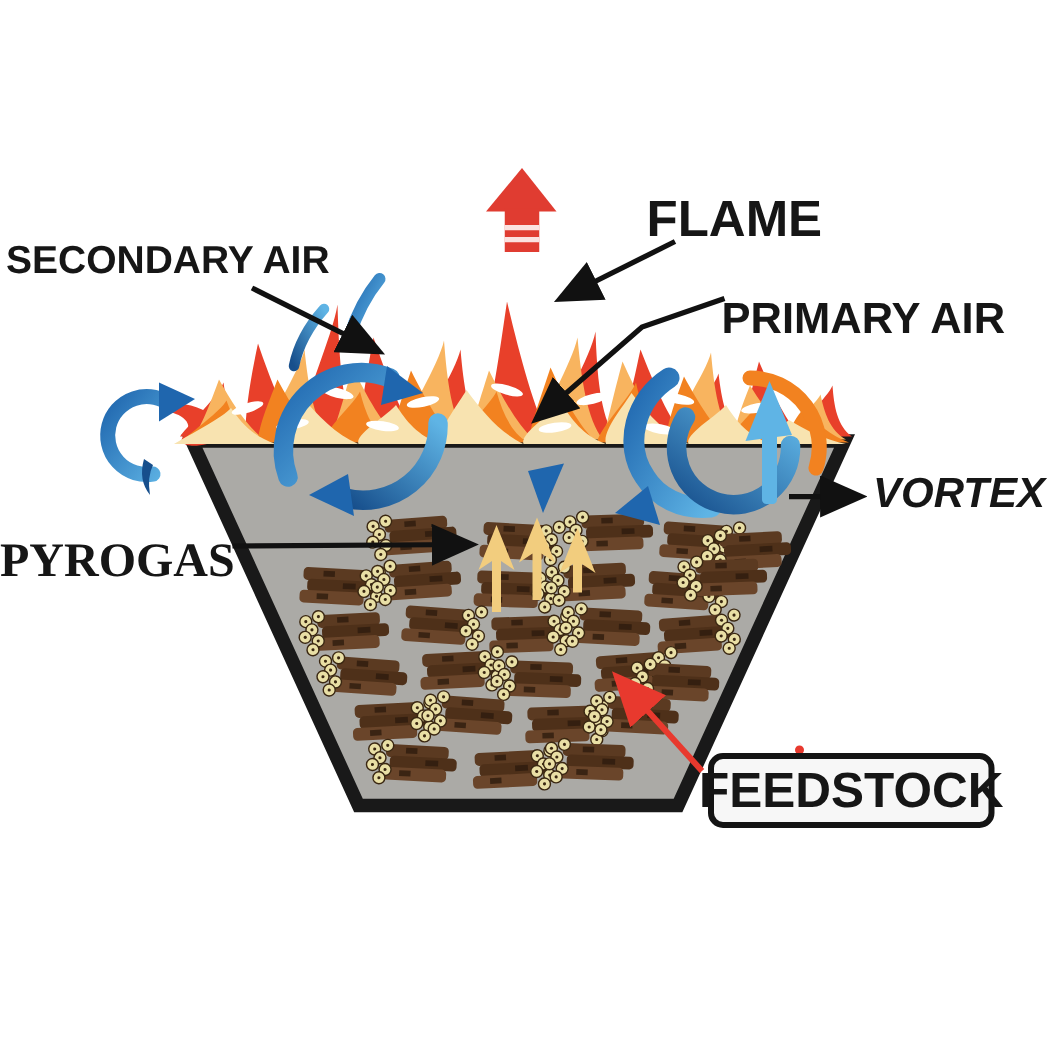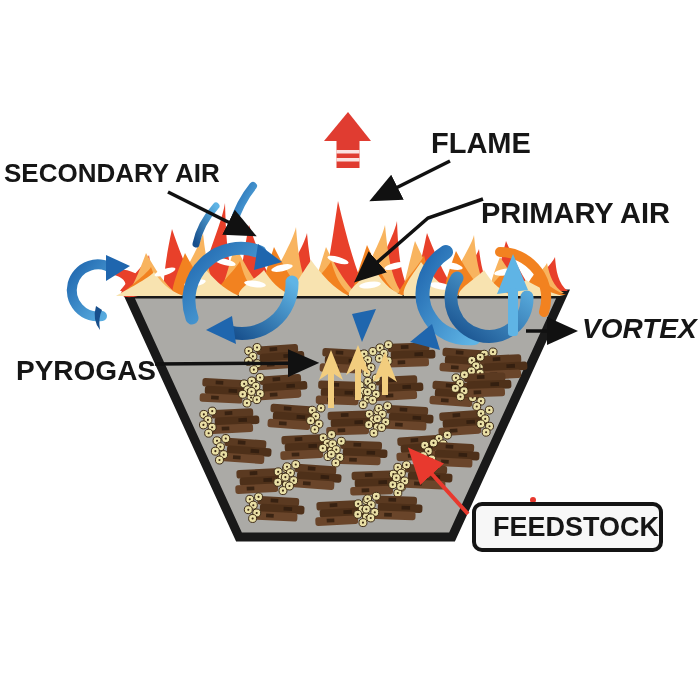--- a/index.html
+++ b/index.html
@@ -6,29 +6,29 @@
   .stage{
     position:relative;width:699px;height:699px;background:#ffffff;overflow:hidden;
     font-family:"Liberation Sans", sans-serif;
   }
   .stage svg{position:absolute;left:0;top:0;}
   .lbl{
     position:absolute;color:#161616;font-weight:bold;white-space:nowrap;
     letter-spacing:0px;line-height:1;
   }
   .lbl-secondary{left:4px;top:160px;font-size:26px;}
-  .lbl-flame{left:431px;top:129px;font-size:29px;}
+  .lbl-flame{left:431px;top:129px;font-size:34px;}
   .lbl-primary{left:481px;top:183px;font-size:29px;margin-top:16px;}
   .lbl-vortex{left:582px;top:315px;font-size:28px;font-style:italic;}
-  .lbl-pyrogas{left:16px;top:357px;font-size:28px;}
+  .lbl-pyrogas{left:0;top:357px;font-size:32px;font-family:Liberation Serif, serif;}
   .feedstock-box{
     position:absolute;left:472px;top:502px;width:191px;height:50px;
     box-sizing:border-box;border:4px solid #141414;border-radius:10px;
-    background:#f7f7f7;display:flex;align-items:center;justify-content:flex-end;
-    color:#161616;font-weight:bold;font-size:27px;letter-spacing:0px;
+    background:#f7f7f7;display:flex;align-items:center;justify-content:center;
+    color:#161616;font-weight:bold;font-size:33px;letter-spacing:0px;
   }
 </style>
 </head>
 <body>
 
 <div class="stage">
 
   <svg width="699" height="699" viewBox="0 0 699 699">
     <defs>
       <linearGradient id="blueGrad" x1="0" y1="0" x2="1" y2="1">

